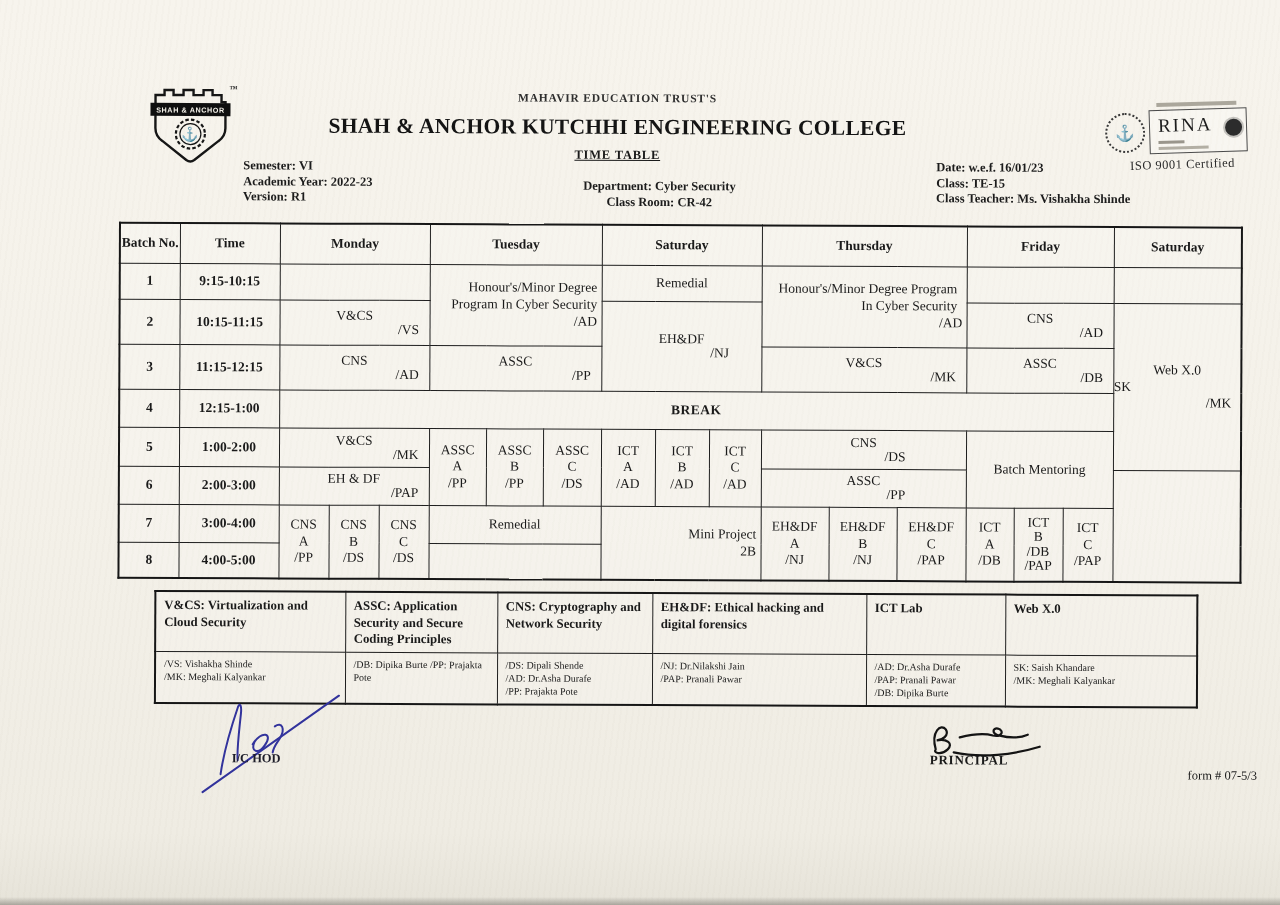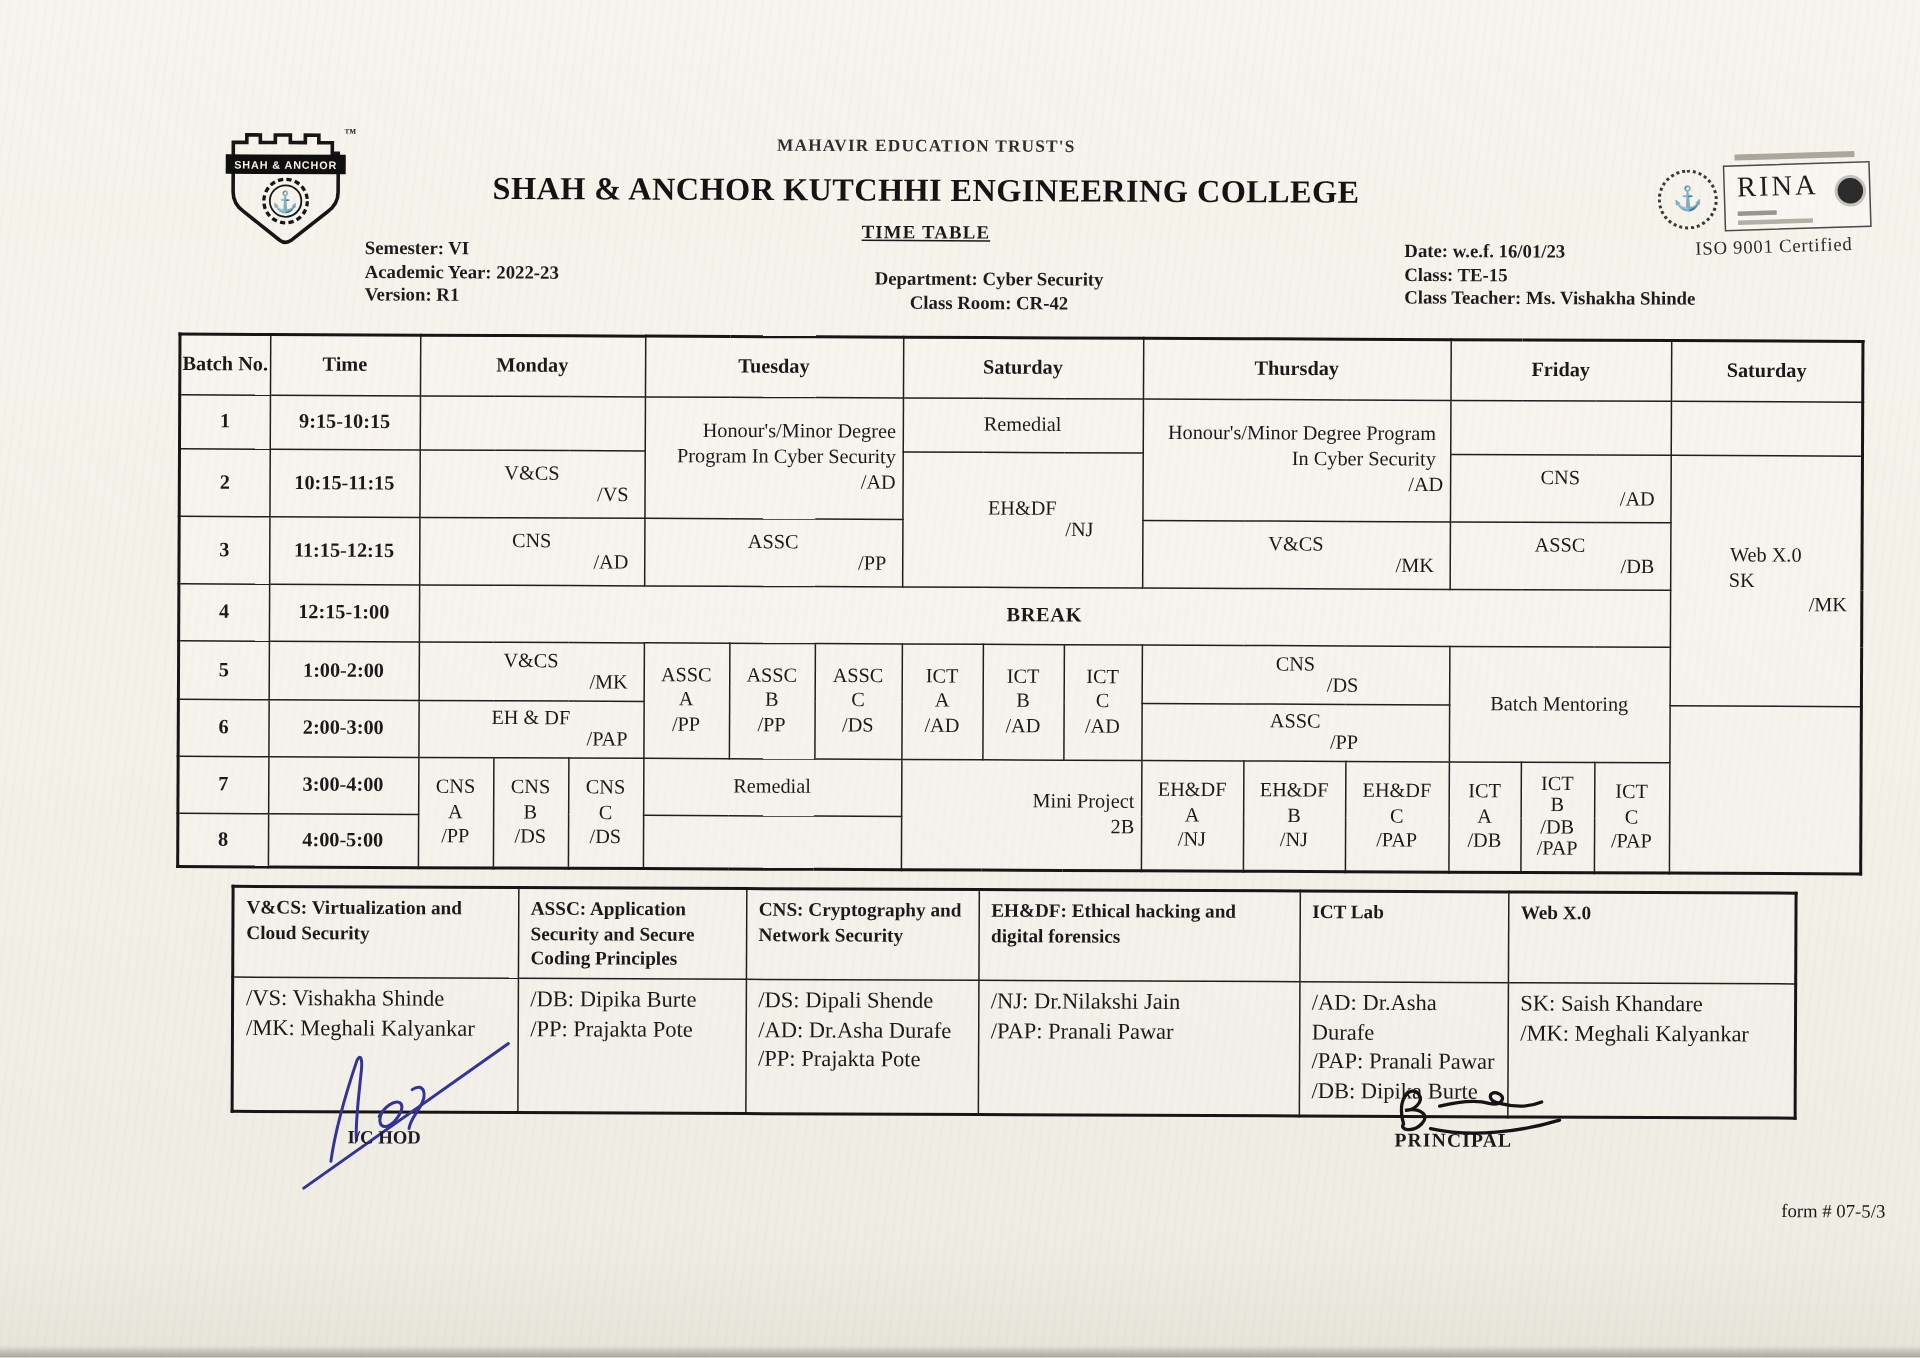--- a/index.html
+++ b/index.html
@@ -73,42 +73,42 @@
 
   .course { display:flex; flex-direction:column; justify-content:center; }
   .cname { text-align:center; }
   .cteach { text-align:right; padding-right:10px; margin-top:-2px; }
   .cteach-mid { text-align:right; padding-right:32px; margin-top:-2px; }
   .stack { text-align:right; line-height:1.25; padding:0 4px; }
   .hon-title { max-width:164px; margin:0 auto; line-height:1.25; }
   .lab { line-height:1.22; font-size:13px; }
   .lab-tight { line-height:1.08; font-size:12.5px; }
   .sat-cell .cname { margin-bottom:1px; }
-  .sat-t1 { text-align:center; padding-right:32px; }
+  .sat-t1 { text-align:left; padding-right:32px; }
   .sat-t2 { text-align:right; padding-right:9px; }
 
   
   table.legend {
     position:absolute; left:155px; top:592px;
     border-collapse:collapse; table-layout:fixed; width:1042px;
     background:rgba(255,255,255,0.15);
     border:2.3px solid #161616;
   }
   table.legend td { border:1.6px solid #1f1f1f; vertical-align:top; padding:5px 8px 4px 8px; }
   .legend-title { font-size:12.8px; font-weight:bold; line-height:1.3; }
-  .legend-teachers { font-size:15px; line-height:1.32; white-space:pre-line; }
+  .legend-teachers { font-size:10px; line-height:1.32; white-space:pre-line; }
   tr.legend-hdr { height:58px; }
   tr.legend-names { height:52px; }
 
   
   .sig-hod { position:absolute; left:192px; top:694px; }
   .hod-label { position:absolute; left:233px; top:753px; font-size:12.5px; font-weight:bold; color:#1c1c28; }
   .sig-principal { position:absolute; left:925px; top:716px; }
   .principal-label { position:absolute; left:931px; top:751px; font-size:13px; font-weight:bold; letter-spacing:0.8px; }
-  .form-number { position:absolute; left:1141px; top:798px; font-size:12.5px;padding-left:48px; }
+  .form-number { position:absolute; left:1141px; top:766px; font-size:12.5px;padding-left:48px; }
 </style>
 </head>
 <body>
 
 <div class="paper"></div>
 
 <div class="sheet">
 
   <div class="logo">
     <svg width="86" height="80" viewBox="0 0 86 80">

